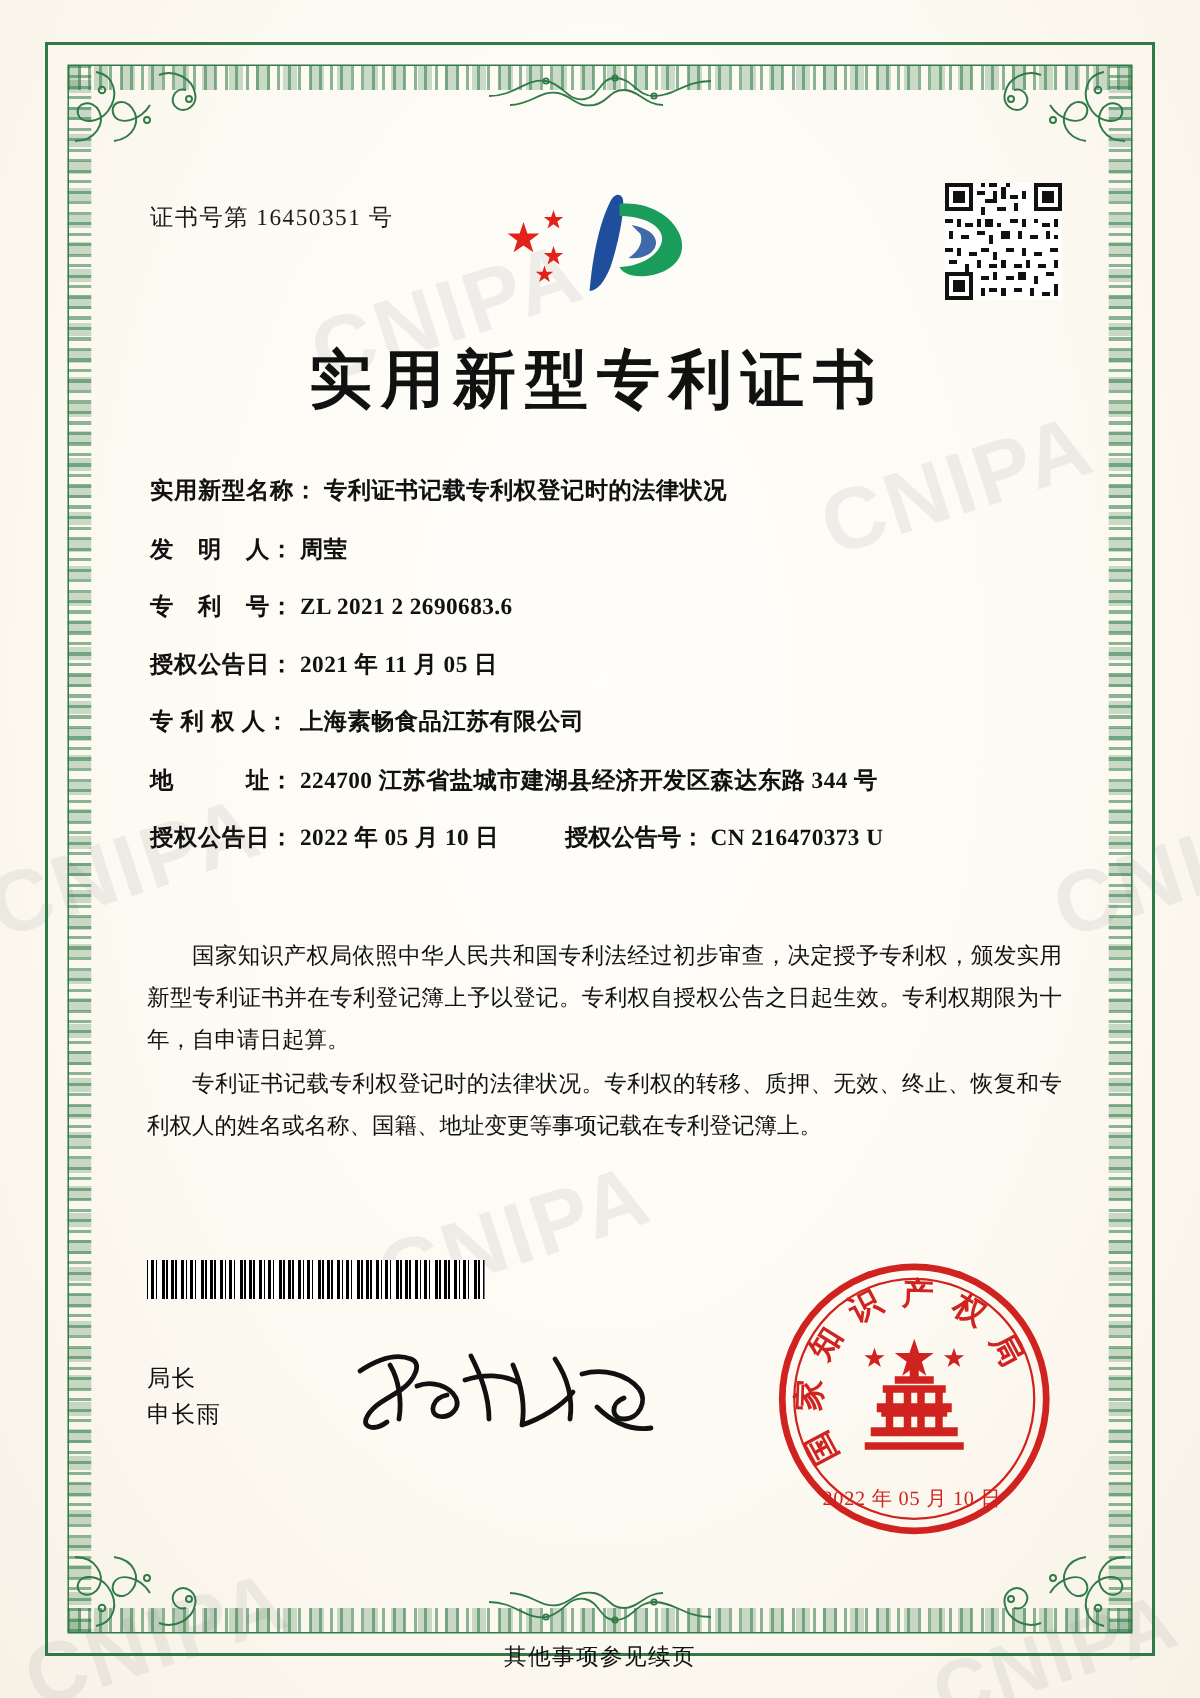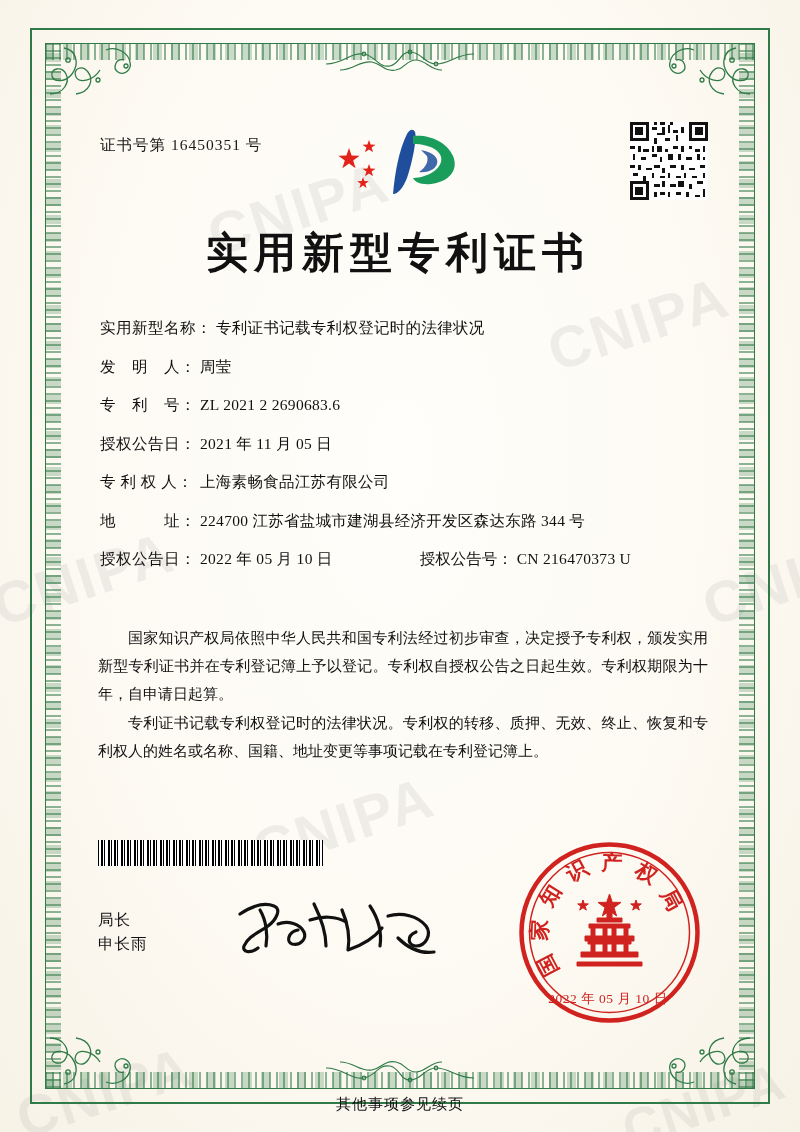--- a/index.html
+++ b/index.html
@@ -168,31 +168,32 @@
     top: 250px;
     font-size: 15.5px;
     color: #111;
     line-height: 1;
   }
   .field-row {
     display: flex;
     align-items: center;
     margin-bottom: 23px;
     white-space: nowrap;
+    font-weight: bold;
   }
   .field-label {
     min-width: 96px;
     letter-spacing: 0.5px;
   }
   .field-value {
     margin-left: 4px;
     letter-spacing: 0.3px;
   }
   .field-row .inline-extra {
-    margin-left: 87px;
+    margin-left: 44px;
   }
 
   .paragraphs {
     position: absolute;
     left: 28px;
     right: 22px;
     top: 555px;
     font-size: 15px;
     line-height: 1.85;
     color: #111;

